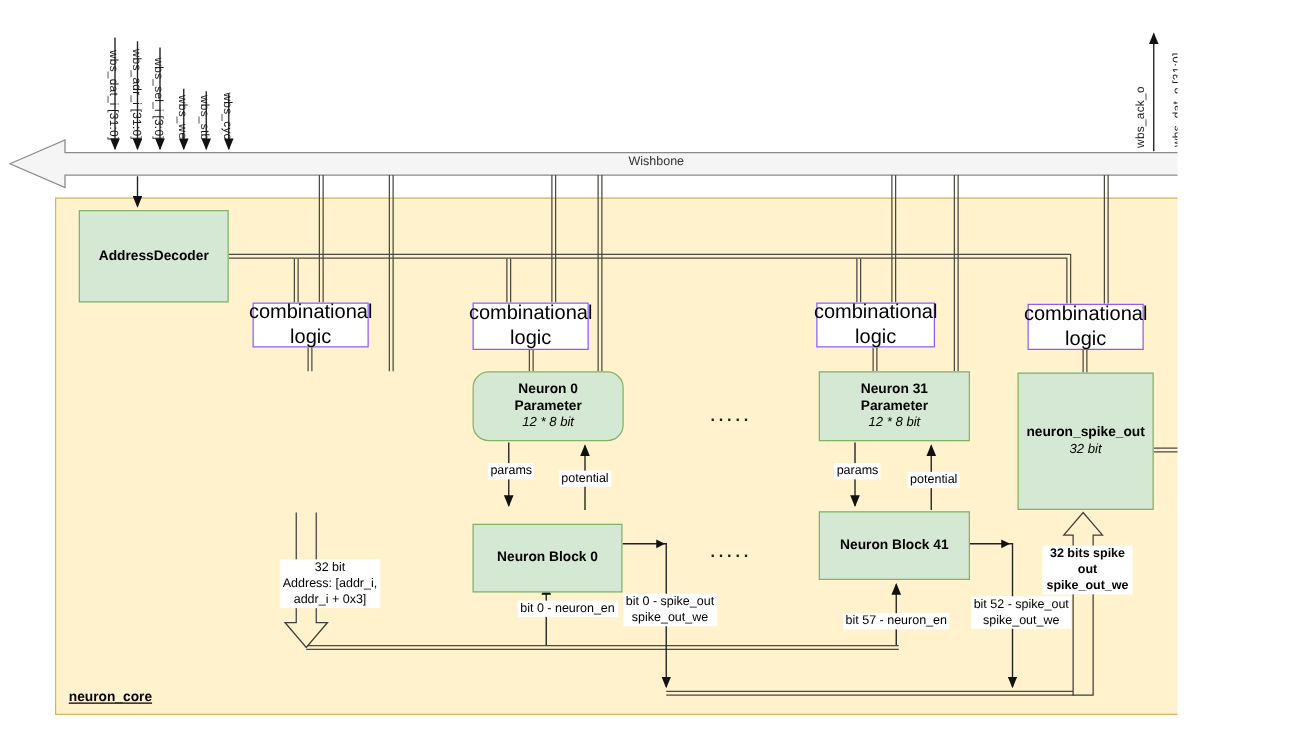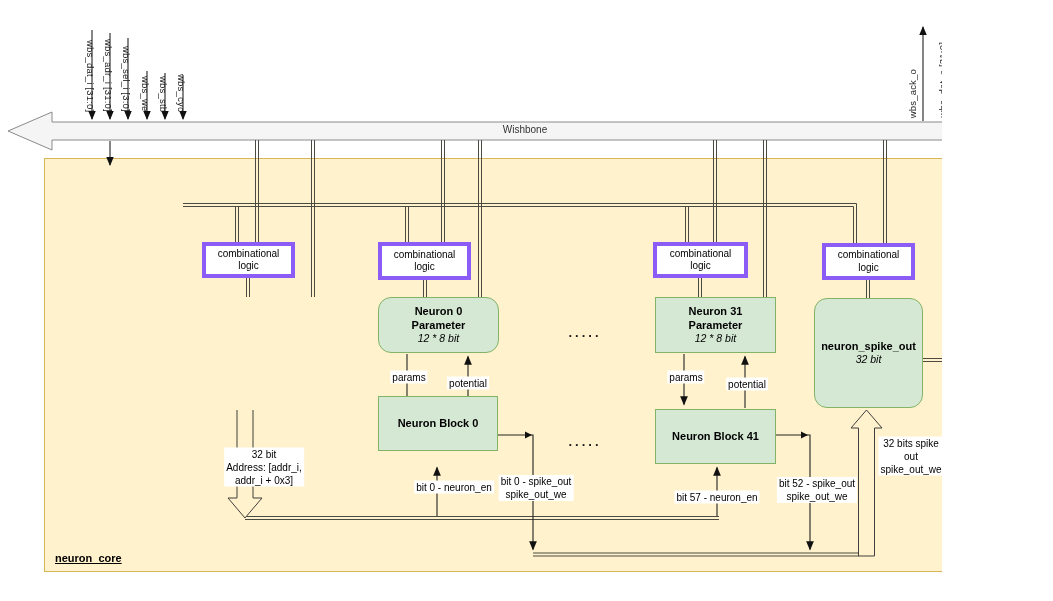--- a/index.html
+++ b/index.html
@@ -6,26 +6,26 @@
   .canvas{position:relative;width:942px;height:601px;background:#ffffff;
           font-family:"Liberation Sans", sans-serif;color:#000;overflow:hidden;}
   .layer-svg{position:absolute;left:0;top:0;z-index:1;}
   .core-box{position:absolute;left:44px;top:158px;width:971px;height:414px;
             background:#fff2cc;border:1px solid #d6b656;z-index:0;box-sizing:border-box;}
   .gbox{position:absolute;background:#d5e8d4;border:1px solid #82b366;z-index:2;
         display:flex;flex-direction:column;align-items:center;justify-content:center;
         box-sizing:border-box;text-align:center;}
   .gbox .t{font-weight:bold;font-size:11px;line-height:1.3;white-space:pre-line;}
   .gbox .s{font-size:10.5px;line-height:1.3;font-style:italic;}
-  .wbox{position:absolute;background:#ffffff;border:4px solid #8b5cf6;z-index:2;
+  .wbox{position:absolute;background:#ffffff;border:1px solid #8b5cf6;z-index:2;
         display:flex;align-items:center;justify-content:center;box-sizing:border-box;
-        font-size:10px;line-height:1.25;text-align:center;white-space:pre-line;}
+        font-size:16px;line-height:1.25;text-align:center;white-space:pre-line;}
   .wl{position:absolute;transform:translate(-50%,-50%);background:#ffffff;z-index:3;
       font-size:10px;line-height:1.3;white-space:pre-line;text-align:center;padding:0 2px;}
-  .wl.b{font-weight:normal;margin-left:41px;}
+  .wl.b{font-weight:bold;}
   .vlabel{position:absolute;writing-mode:vertical-rl;font-size:9.5px;z-index:3;
           letter-spacing:0.2px;color:#1a1a1a;}
   .vlabel.flip{transform:rotate(180deg);}
   .busword{position:absolute;left:470px;top:124px;width:110px;text-align:center;
            font-size:10px;color:#333;z-index:3;}
   .corename{position:absolute;left:55px;top:552px;font-size:11px;font-weight:bold;z-index:3;text-decoration:underline;}
   .dots{position:absolute;transform:translate(-50%,-50%);font-weight:bold;font-size:13px;
         letter-spacing:3px;z-index:3;color:#1a1a1a;}
 </style>
 </head>
@@ -133,43 +133,46 @@
   <div class="vlabel" style="left:85px;bottom:489px;">wbs_dat_i [31:0]</div>
   <div class="vlabel" style="left:103px;bottom:489px;">wbs_adr_i [31:0]</div>
   <div class="vlabel" style="left:121px;bottom:489px;">wbs_sel_i [3:0]</div>
   <div class="vlabel" style="left:140px;bottom:489px;">wbs_we</div>
   <div class="vlabel" style="left:158px;bottom:489px;">wbs_stb</div>
   <div class="vlabel" style="left:176px;bottom:489px;">wbs_cyc</div>
 
   <div class="vlabel flip" style="left:907px;bottom:483px;">wbs_ack_o</div>
   <div class="vlabel flip" style="left:937px;bottom:483px;">wbs_dat_o [31:0]</div>
 
+  <div class="gbox" style="left:63px;top:168px;width:120px;height:74px;">
+    <div class="t">AddressDecoder</div>
+  </div>
 
 
   <div class="gbox" style="left:378px;top:297px;width:121px;height:56px;border-radius:13px;">
     <div class="t">Neuron 0
 Parameter</div>
     <div class="s">12 * 8 bit</div>
   </div>
 
   <div class="gbox" style="left:655px;top:297px;width:121px;height:56px;">
     <div class="t">Neuron 31
 Parameter</div>
     <div class="s">12 * 8 bit</div>
   </div>
 
-  <div class="gbox" style="left:378px;top:396px;width:120px;height:55px;">
+  <div class="gbox" style="left:378px;top:419px;width:120px;height:55px;">
     <div class="t">Neuron Block 0</div>
   </div>
 
   <div class="gbox" style="left:655px;top:409px;width:121px;height:55px;">
     <div class="t">Neuron Block 41</div>
   </div>
 
-  <div class="gbox" style="left:814px;top:298px;width:109px;height:110px;border-radius:13px;">
+  <div class="gbox" style="left:814px;top:298px;width:109px;height:110px;">
     <div class="t">neuron_spike_out</div>
     <div class="s">32 bit</div>
   </div>
 
   <div class="wbox" style="left:202px;top:242px;width:93px;height:36px;">combinational
 logic</div>
   <div class="wbox" style="left:378px;top:242px;width:93px;height:38px;">combinational
 logic</div>
   <div class="wbox" style="left:653px;top:242px;width:95px;height:36px;">combinational
 logic</div>

